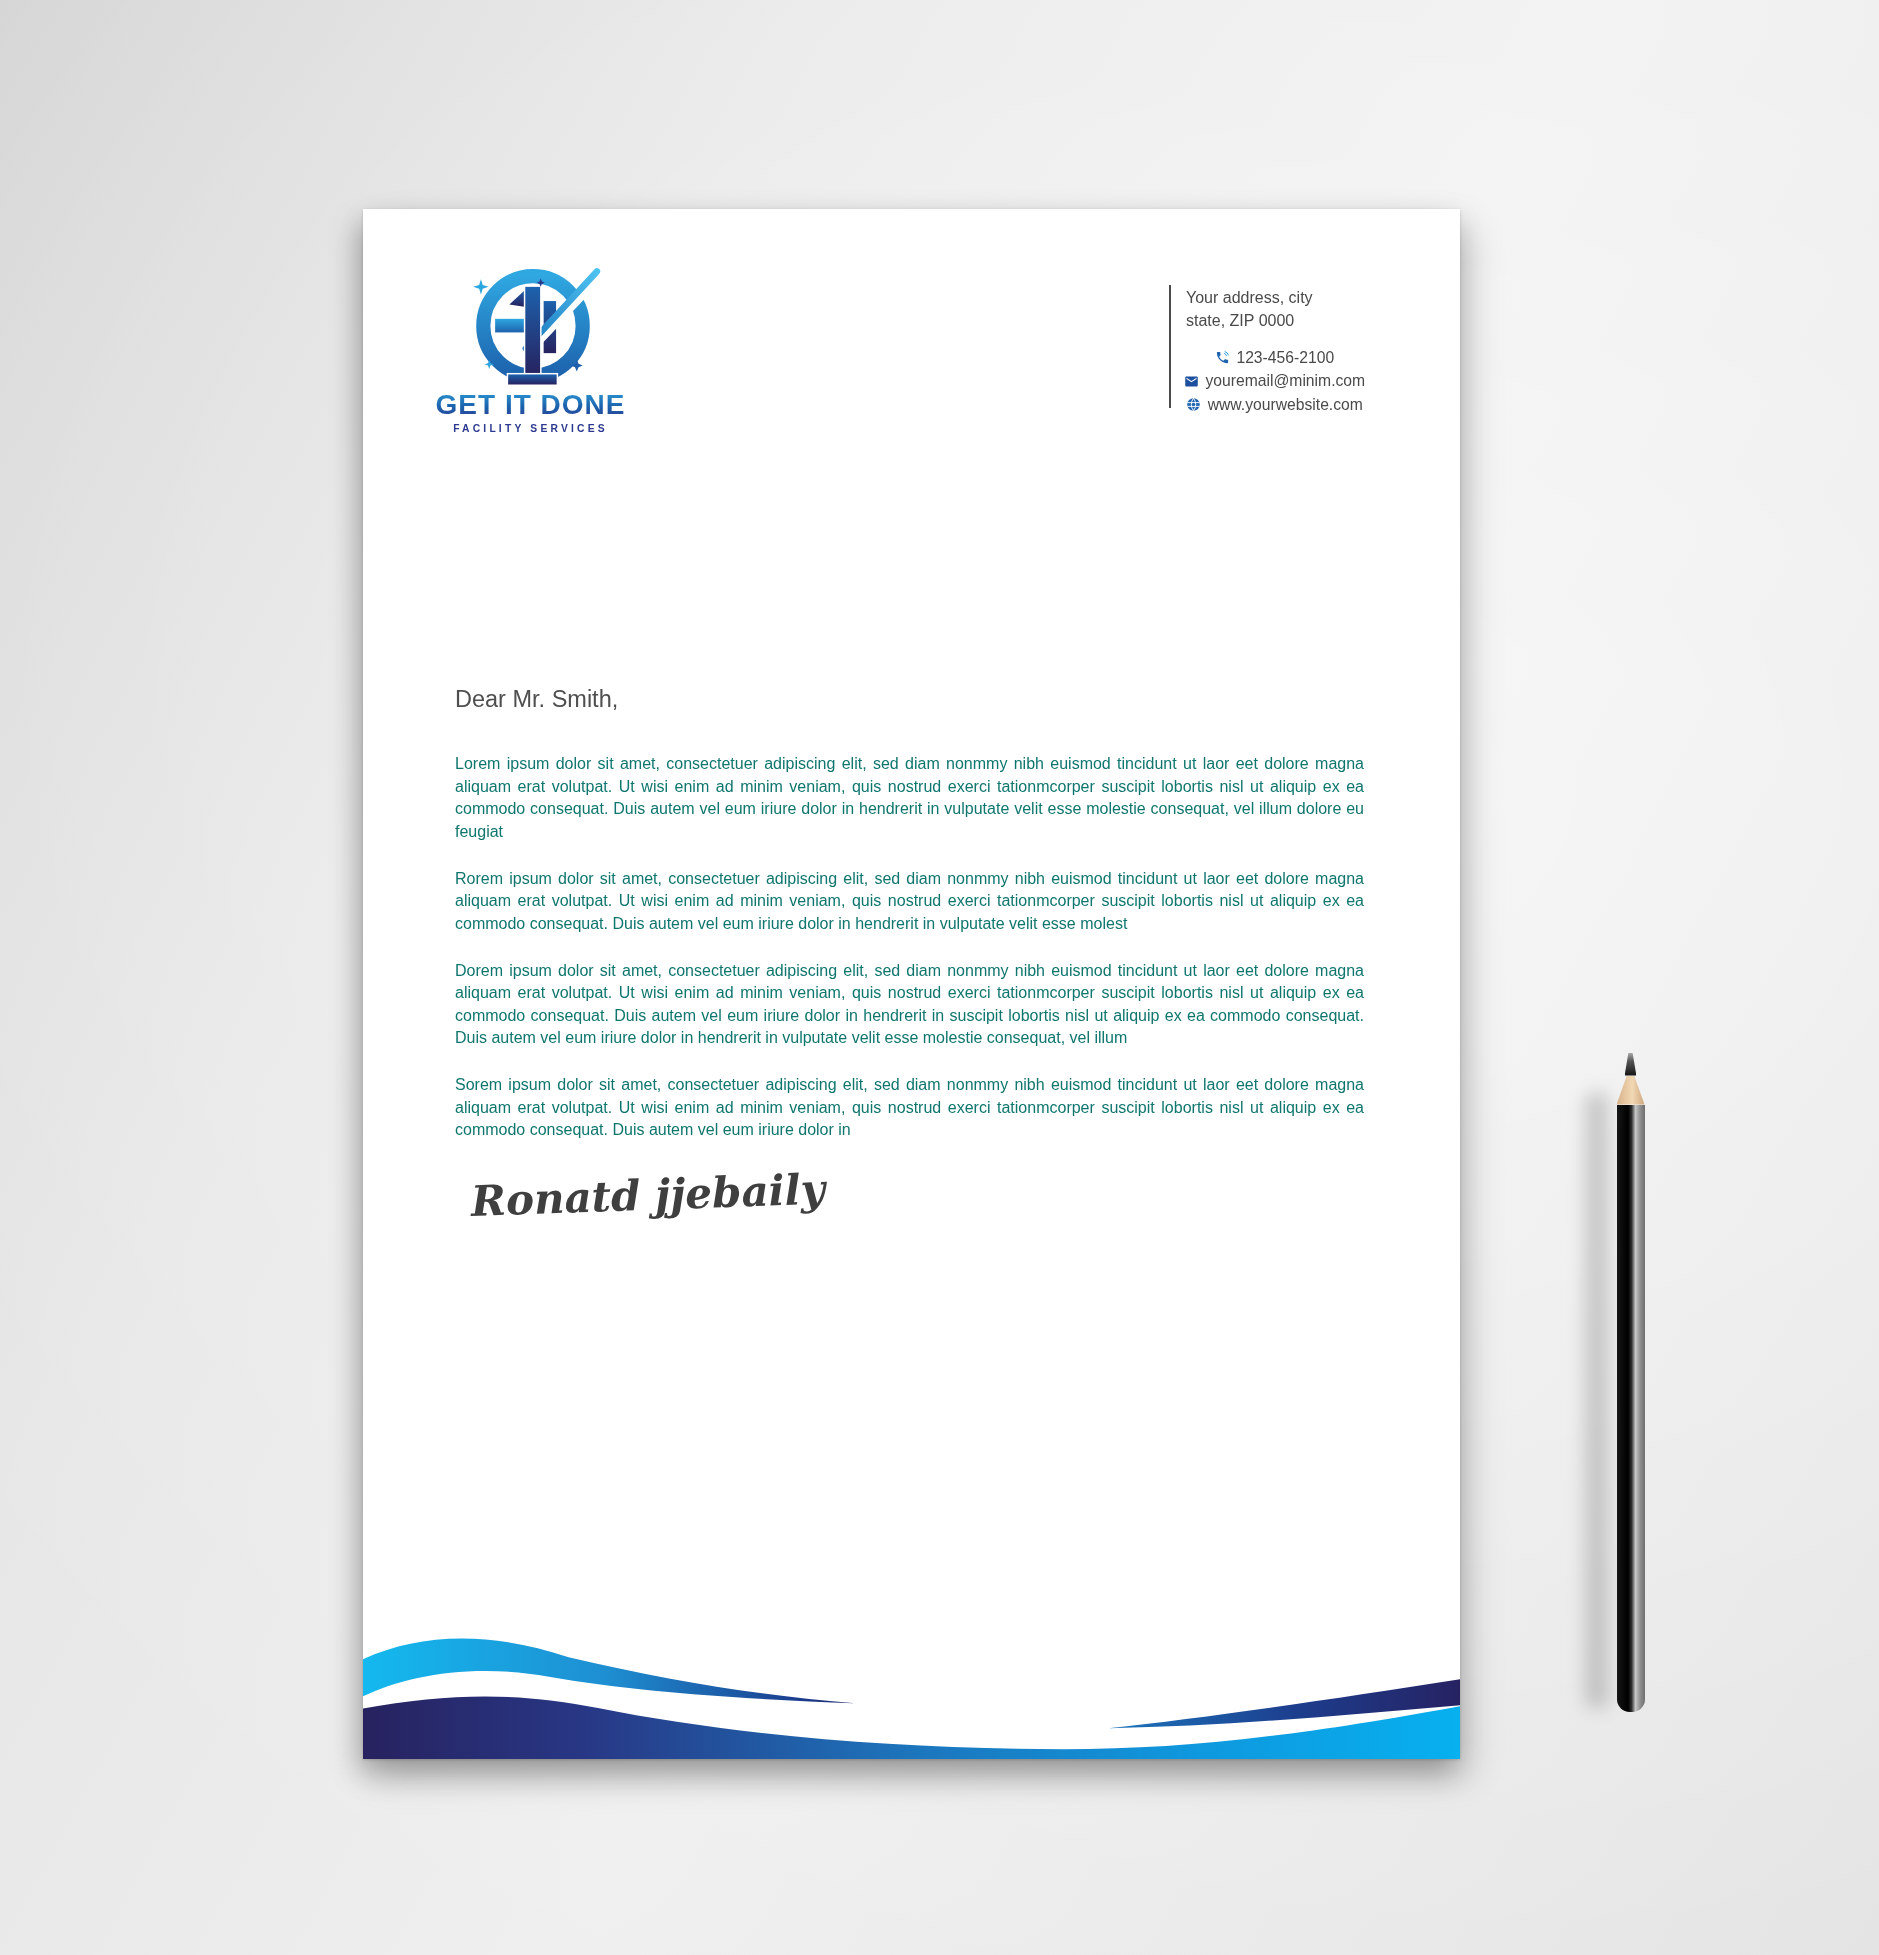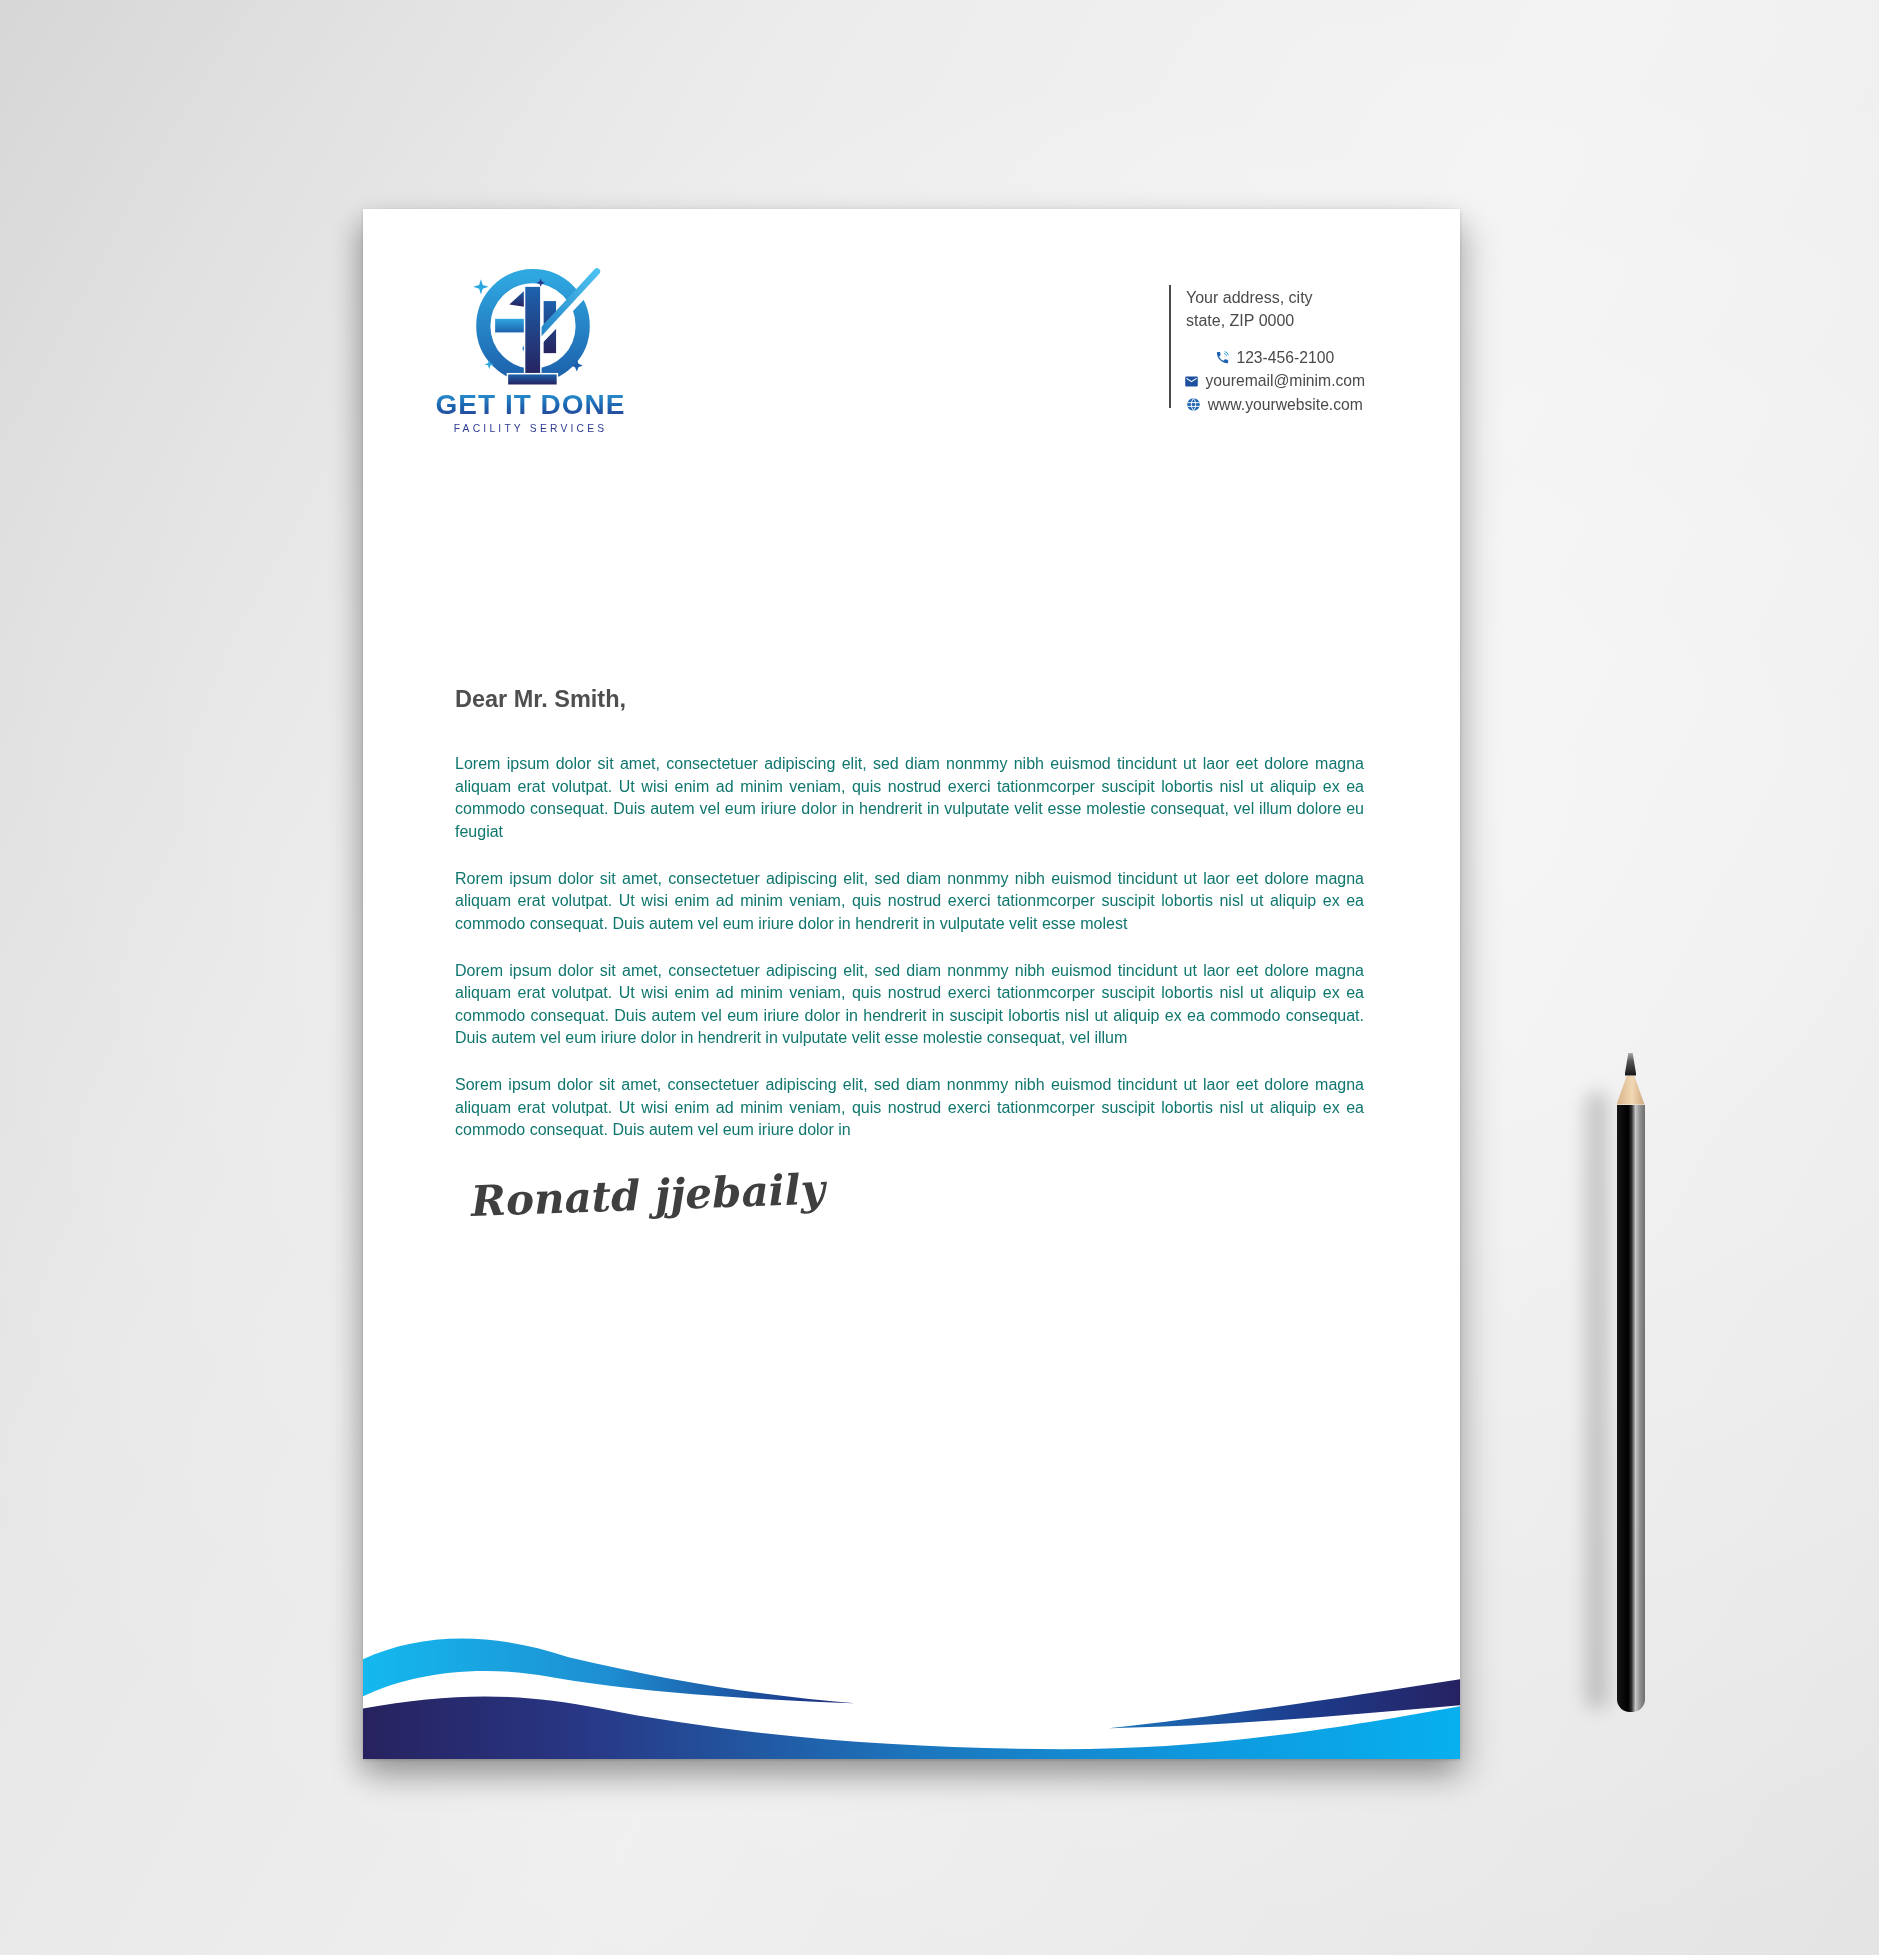--- a/index.html
+++ b/index.html
@@ -23,32 +23,32 @@
   
   .logo-mark{position:absolute;left:81px;top:40px;width:178px;height:142px;}
   .logo-name{
     position:absolute;left:45px;top:180px;width:245px;text-align:center;
     font-size:28px;font-weight:bold;letter-spacing:1px;
     background:linear-gradient(180deg,#2d9fd9 0%,#1c63ad 55%,#2b3990 100%);
     -webkit-background-clip:text;background-clip:text;color:transparent;
   }
   .logo-tagline{
     position:absolute;left:45px;top:214px;width:245px;text-align:center;
-    font-size:10.3px;font-weight:normal;letter-spacing:3.2px;color:#2b3990;
+    font-size:10.3px;font-weight:bold;letter-spacing:3.2px;color:#2b3990;
   }
   
   .contact-divider{position:absolute;left:806px;top:76px;width:2px;height:123px;background:#4a4a4a;}
   .address{position:absolute;left:823px;top:78px;font-size:16px;line-height:22.5px;color:#4a4a4a;}
   .contact-rows{position:absolute;left:821px;top:137px;}
   .contact-row{display:flex;align-items:center;height:23.5px;justify-content:center;}
   .contact-row svg{width:15px;height:15px;flex:0 0 15px;}
   .contact-row span{margin-left:6.4px;font-size:15.7px;color:#4a4a4a;}
   
   .letter{position:absolute;left:92px;top:477px;width:909px;}
-  .salutation{margin:0 0 40px 0;font-size:23.5px;font-weight:bold;color:#4f4f4f;}
+  .salutation{margin:0 0 40px 0;font-size:23.5px;font-weight:normal;color:#4f4f4f;}
   .letter p{margin:0 0 24.5px 0;font-size:16px;line-height:22.5px;color:#0f766e;text-align:justify;}
   .closing{margin-top:8.3px;font-size:16.6px;font-weight:bold;color:#4a4a4a;}
   .signature{
     margin-top:35px;margin-left:15.7px;
     font-family:"DejaVu Serif",serif;font-style:italic;font-weight:bold;
     font-size:42px;color:#3f3f3f;transform:rotate(-2deg);transform-origin:left center;
   }
   
   .wave{position:absolute;left:0;bottom:0;width:1097px;height:137px;display:block;}
   

